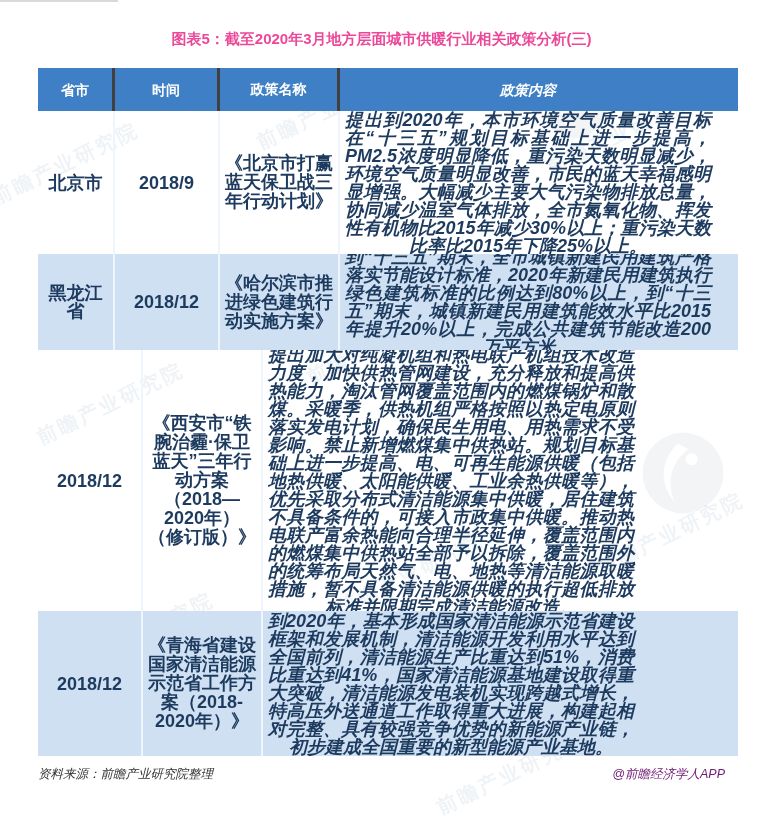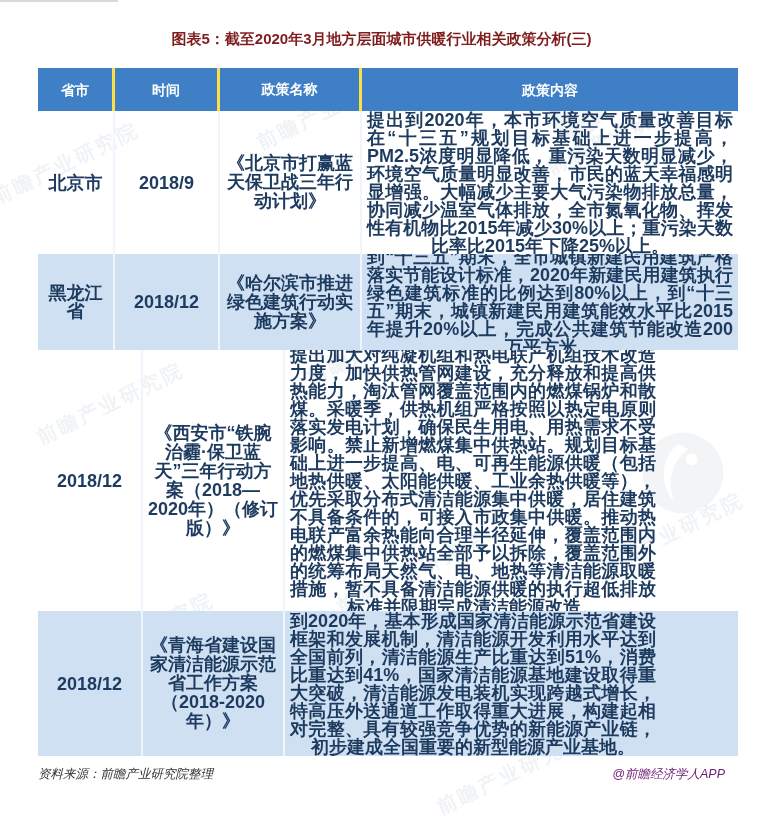--- a/index.html
+++ b/index.html
@@ -21,52 +21,53 @@
     font-size:20px;font-weight:bold;letter-spacing:3px;
     color:#9fb6cc;opacity:0.16;
     transform:rotate(-26deg);
     white-space:nowrap;
   }
   .wm-logo{position:absolute;opacity:0.18;}
   
   .title{
     position:absolute;top:30px;left:0;right:0;
     margin:0;text-align:center;
-    font-size:15px;font-weight:bold;color:#7f1d1d;
+    font-size:15px;font-weight:bold;color:#ec4899;
     z-index:2;
   }
   
   .ptable{
     position:absolute;left:38px;top:68px;width:700px;
     z-index:2;
   }
   .trow{display:flex;width:700px;overflow:hidden;}
   .thead{background:#3e7fc5;height:43px;}
   .thead .cell{
     color:#ffffff;font-size:14px;font-weight:bold;
-    border-right:3px solid #fde047;
+    border-right:3px solid #404040;
   }
   .thead .cell:last-child{border-right:none;}
   .cell{
     box-sizing:border-box;
     display:flex;align-items:center;justify-content:center;
     text-align:center;
     font-size:18px;font-weight:bold;color:#1d3a5f;
     line-height:18px;
     padding:2px 4px;
     border-right:2px solid #eef5fc;
   }
   .cell:last-child{border-right:none;}
   .c-prov{width:77px;}
   .c-date{width:105px;}
-  .c-name{width:142px;line-height:19px;}
+  .c-name{width:120px;line-height:19px;}
   .c-cont{
     width:376px;
     text-align:justify;text-align-last:center;
     padding:2px 5px;
+    font-style:italic;
   }
   .c-cont .inner{width:100%;}
   .r-alt{background:#cfe0f2;}
   .r0{height:143px;}
   .r1{height:96px;}
   .r2{height:261px;}
   .r3{height:145px;}
   
   .footer{
     position:absolute;left:38px;right:38px;top:766px;

